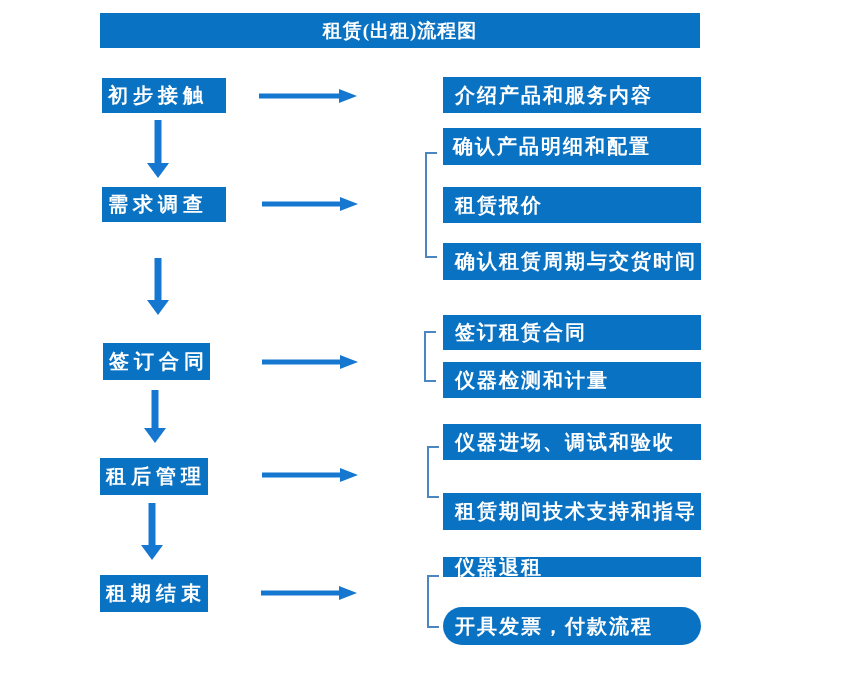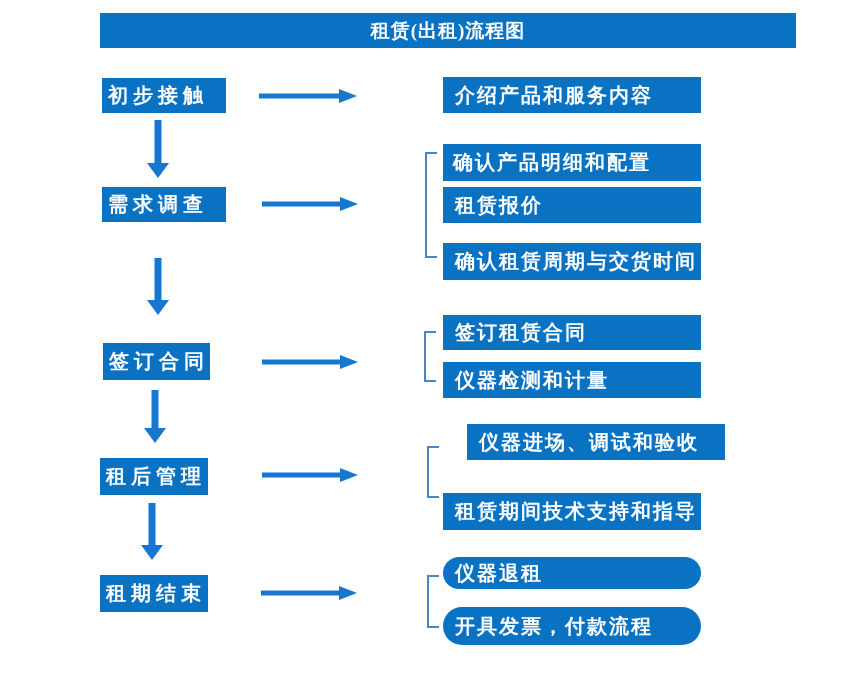--- a/index.html
+++ b/index.html
@@ -16,21 +16,21 @@
     background: var(--box-blue, #0A72C2);
     color: #ffffff;
     font-weight: bold;
     display: flex;
     align-items: center;
     box-sizing: border-box;
     white-space: nowrap;
     overflow: hidden;
   }
   .title-bar {
-    left: 100px; top: 13px; width: 696px; height: 35px;
+    left: 100px; top: 13px; width: 600px; height: 35px;
     justify-content: center;
     font-size: 19px;
     letter-spacing: 1px;
   }
   .stage {
     font-size: 20px;
     letter-spacing: 5px;
     padding-left: 6px;
   }
   .detail {
@@ -59,28 +59,28 @@
 
   <div class="box title-bar">租赁(出租)流程图</div>
 
   <div class="box stage" style="left:102px; top:78px;  width:124px; height:35px;">初步接触</div>
   <div class="box stage" style="left:102px; top:187px; width:124px; height:35px;">需求调查</div>
   <div class="box stage" style="left:103px; top:343px; width:107px; height:37px;">签订合同</div>
   <div class="box stage" style="left:100px; top:458px; width:108px; height:37px;">租后管理</div>
   <div class="box stage" style="left:100px; top:575px; width:108px; height:37px;">租期结束</div>
 
   <div class="box detail" style="top:77px;  height:36px;">介绍产品和服务内容</div>
-  <div class="box detail" style="top:144px; height:37px;padding-left:10px;">确认产品明细和配置</div>
+  <div class="box detail" style="top:128px; height:37px;padding-left:10px;">确认产品明细和配置</div>
   <div class="box detail" style="top:187px; height:36px;text-align:center;">租赁报价</div>
   <div class="box detail" style="top:315px; height:35px;">签订租赁合同</div>
   <div class="box detail" style="top:243px; height:37px;">确认租赁周期与交货时间</div>
   <div class="box detail" style="top:362px; height:36px;">仪器检测和计量</div>
-  <div class="box detail" style="top:424px; height:36px;margin-left:24px;">仪器进场、调试和验收</div>
+  <div class="box detail" style="top:424px; height:36px;">仪器进场、调试和验收</div>
   <div class="box detail" style="top:493px; height:37px;">租赁期间技术支持和指导</div>
-  <div class="box detail" style="top:557px; height:32px;border-radius:17px;">仪器退租</div>
+  <div class="box detail" style="top:557px; height:20px;">仪器退租</div>
   <div class="box detail" style="top:607px; height:38px;border-radius:19px;">开具发票，付款流程</div>
 
   <div class="arrow" style="left:147px; top:120px;">
     <svg width="22" height="58">
         <line class="shaft" x1="11" y1="0" x2="11" y2="44" stroke-width="7"></line>
         <polygon class="head" points="0,43 22,43 11,58"></polygon>
       </svg>
   </div>
   <div class="arrow" style="left:147px; top:258px;">
     <svg width="22" height="57">

